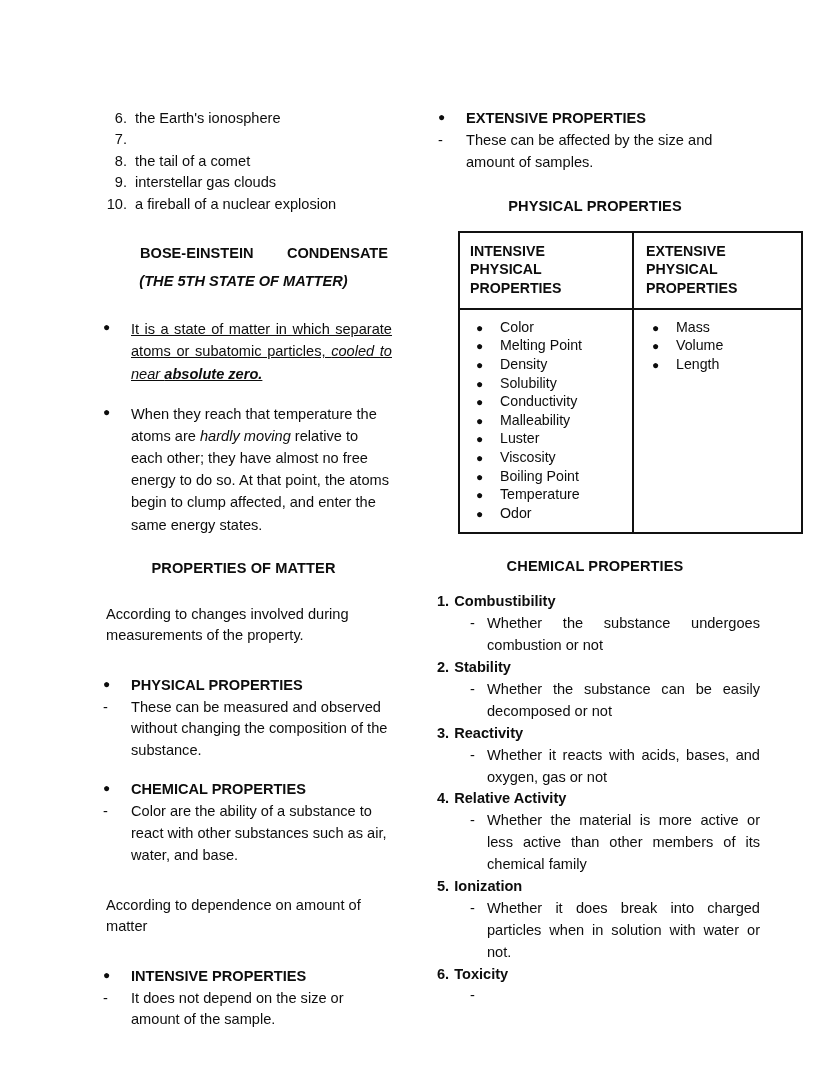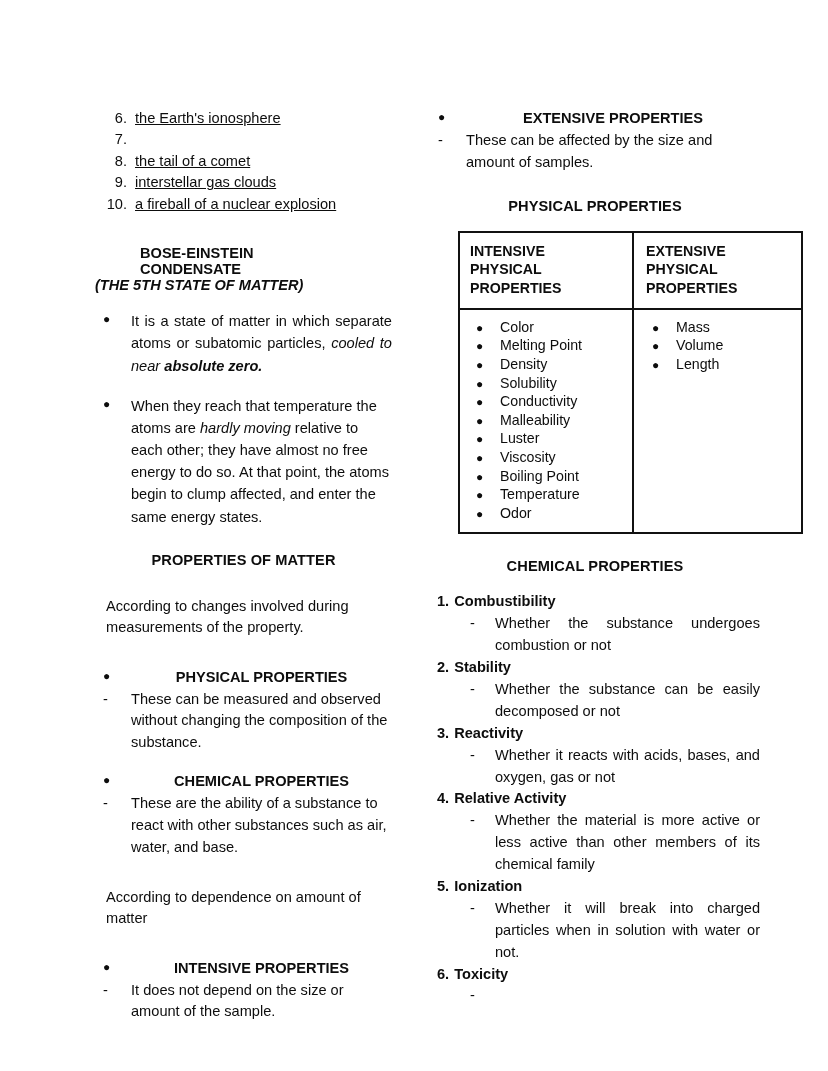--- a/index.html
+++ b/index.html
@@ -24,63 +24,63 @@
   }
   .col-left  { left: 95px;  width: 297px; }
   .col-right { left: 430px; width: 330px; }
 
   
   .para {
     font-size: 14.6px;
     line-height: 1.47;
     margin: 11px;
   }
-  .just { text-align: justify; }
+  .just { text-align: justify; text-decoration: underline; }
   .heading {
     font-size: 14.6px;
     font-weight: bold;
     text-align: center;
     margin: 0;
     letter-spacing: .1px;
   }
   .subhead-it {
     font-size: 14.6px;
     font-style: italic;
     font-weight: bold;
-    margin: 0;
+    margin: 12px;
+    text-align: center;
   }
   .gap-m { height: 17px; }
   .gap-l { height: 24px; }
   .gap-xl { height: 30px; }
 
   
   .numlist { margin: 0; padding: 0; list-style: none; }
   .numlist li {
     font-size: 14.6px;
     line-height: 1.47;
     display: flex;
     align-items: baseline;
   }
   .numlist .num {
     width: 32px;
     text-align: right;
     padding-right: 8px;
     flex: 0 0 auto;
   }
-  .numlist .txt { flex: 1 1 auto; text-decoration: underline; }
+  .numlist .txt { flex: 1 1 auto; }
 
   
   .spread {
     display: flex;
     justify-content: space-between;
     font-weight: bold;
     font-size: 14.6px;
     padding-left: 45px;
     padding-right: 4px;
-    flex-direction: column;
   }
 
   
   .bullets { margin: 0; padding: 0; list-style: none; }
   .bullets > li {
     display: flex;
     align-items: flex-start;
     font-size: 14.6px;
     line-height: 1.52;
   }
@@ -100,21 +100,21 @@
     display: flex;
     align-items: flex-start;
     font-size: 14.6px;
     line-height: 1.5;
   }
   .pair .mk {
     flex: 0 0 auto;
     width: 28px;
     padding-left: 8px;
   }
-  .pair .lbl { font-weight: bold; flex: 1 1 auto; text-align: center; }
+  .pair .lbl { font-weight: bold; flex: 1 1 auto; }
   .pair .dsc { flex: 1 1 auto; }
 
   
   .ptable {
     border-collapse: collapse;
     width: 297px;
     margin-left: 28px;
     table-layout: fixed;
   }
   .ptable td {
@@ -152,21 +152,21 @@
     align-items: baseline;
     padding-left: 7px;
   }
   .chem .title .n { flex: 0 0 auto; padding-right: 5px; }
   .chem .sub {
     display: flex;
     align-items: flex-start;
     padding-left: 40px;
   }
   .chem .sub .mk { flex: 0 0 auto; width: 17px; }
-  .chem .sub .tx { flex: 1 1 auto; text-align: justify; margin-left: 8px; }
+  .chem .sub .tx { flex: 1 1 auto; text-align: justify; }
 
   .bullet-glyph { font-size: 12px; }
   i.bi { font-style: italic; }
   b.bbi { font-style: italic; font-weight: bold; }
 </style>
 </head>
 <body>
 
 <div class="page">
 
@@ -238,21 +238,21 @@
 
     <div class="gap-m"></div>
 
     <div class="pair">
       <div class="row">
         <span class="mk bullet-glyph">●</span>
         <span class="lbl">CHEMICAL PROPERTIES</span>
       </div>
       <div class="row">
         <span class="mk">-</span>
-        <span class="dsc">These are the ability of a substance to react with other substances such as air, water, and base.</span>
+        <span class="dsc">Color are the ability of a substance to react with other substances such as air, water, and base.</span>
       </div>
     </div>
 
     <div class="gap-m"></div>
 
     <p class="para">According to dependence on amount of matter</p>
 
     <div class="gap-m"></div>
 
     <div class="pair">
@@ -421,21 +421,21 @@
           <span class="tx">Whether the material is more active or less active than other members of its chemical family</span>
         </div>
       </li>
       <li>
         <div class="title">
           <span class="n">5.</span>
           <span>Ionization</span>
         </div>
         <div class="sub">
           <span class="mk">-</span>
-          <span class="tx">Whether it will break into charged particles when in solution with water or not.</span>
+          <span class="tx">Whether it does break into charged particles when in solution with water or not.</span>
         </div>
       </li>
       <li>
         <div class="title">
           <span class="n">6.</span>
           <span>Toxicity</span>
         </div>
         <div class="sub">
           <span class="mk">-</span>
         </div>

